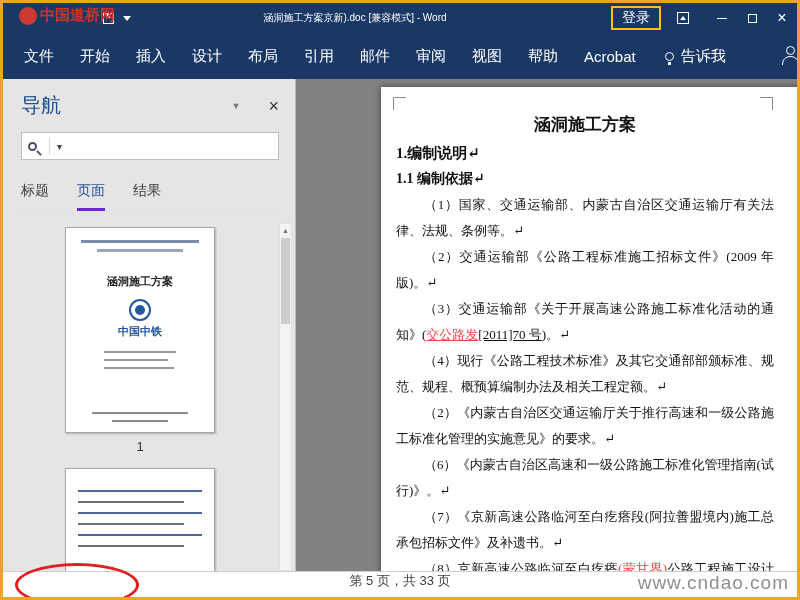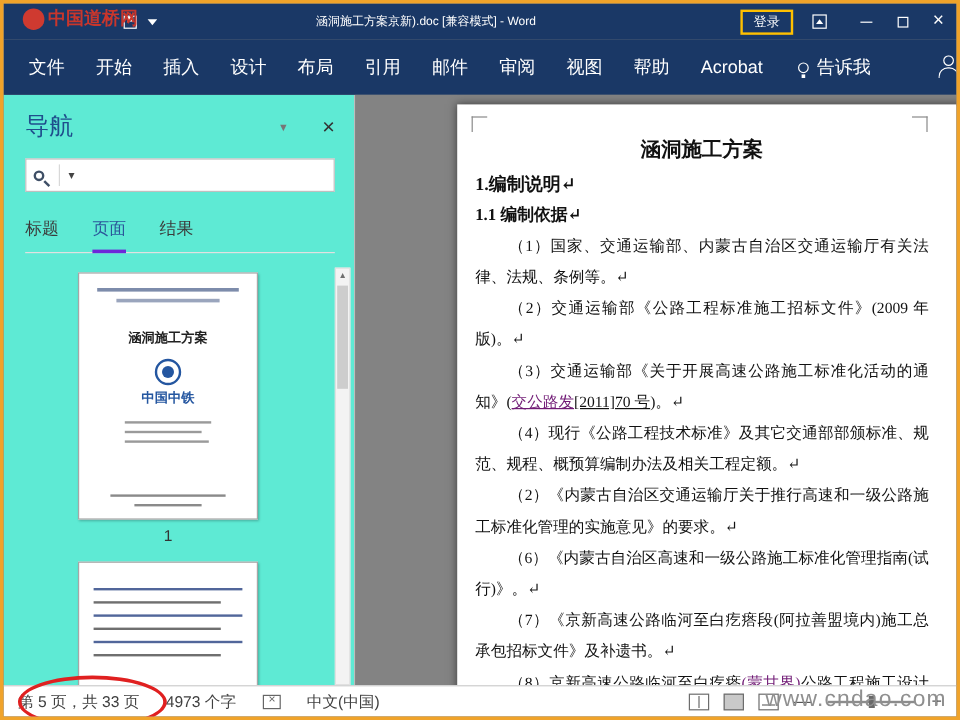--- a/index.html
+++ b/index.html
@@ -11,42 +11,42 @@
   }
 
   
   .titlebar{height:30px;background:#1a3866;display:flex;align-items:center;color:#fff;position:relative;}
   .qat{display:flex;align-items:center;gap:9px;margin-left:100px;}
   .save-ic{width:11px;height:11px;border:1px solid #fff;position:relative;display:inline-block;}
   .save-ic::before{content:"";position:absolute;top:0;left:2px;width:5px;height:4px;background:#fff;}
   .qat-caret{width:0;height:0;border-left:4px solid transparent;border-right:4px solid transparent;border-top:5px solid #fff;display:inline-block;}
   .win-title{position:absolute;left:60px;right:150px;text-align:center;font-size:10px;white-space:nowrap;overflow:hidden;pointer-events:none;}
   .win-controls{margin-left:auto;display:flex;align-items:center;height:100%;}
-  .signin{border:2px solid #ffc000;padding:1px 9px;font-size:11px;margin-right:16px;cursor:default;}
+  .signin{border:2px solid #ffc000;padding:1px 9px;font-size:14px;margin-right:16px;cursor:default;}
   .ribbon-opt{width:12px;height:12px;border:1px solid #fff;margin-right:18px;position:relative;display:inline-block;}
   .ribbon-opt::after{content:"";position:absolute;left:2px;top:3px;border-left:3px solid transparent;border-right:3px solid transparent;border-bottom:4px solid #fff;}
   .wc{width:30px;height:30px;display:flex;align-items:center;justify-content:center;}
   .min-bar{width:10px;height:1px;background:#fff;display:inline-block;}
   .rbox{width:9px;height:9px;border:1px solid #fff;display:inline-block;}
   .close-x{font-size:16px;line-height:1;}
 
   
   .ribbon-tabs{height:46px;background:#1a3866;display:flex;align-items:center;color:#fff;padding-left:8px;position:relative;}
   .rtab{padding:9px 13px;font-size:15px;cursor:default;white-space:nowrap;}
   .tellme{display:flex;align-items:center;gap:7px;margin-left:16px;font-size:15px;}
   .bulb{width:9px;height:9px;border:1px solid #fff;border-radius:50%;position:relative;display:inline-block;}
   .bulb::after{content:"";position:absolute;left:2px;top:9px;width:3px;height:3px;background:#fff;}
   .share-ic{position:absolute;right:0;top:13px;width:15px;height:19px;overflow:hidden;}
   .share-ic::before{content:"";position:absolute;left:4px;top:0;width:7px;height:7px;border:1px solid #fff;border-radius:50%;}
   .share-ic::after{content:"";position:absolute;left:0;top:10px;width:15px;height:12px;border:1px solid #fff;border-radius:8px 8px 0 0;}
 
   
   .main{display:flex;height:492px;}
 
-  .navpane{width:293px;background:#5eead4;display:flex;flex-direction:column;border-right:1px solid #bdbdbd;}
+  .navpane{width:293px;background:#e5e5e5;display:flex;flex-direction:column;border-right:1px solid #bdbdbd;}
   .nav-header{display:flex;align-items:center;padding:13px 16px 0 18px;}
   .nav-title{font-size:20px;color:#1f4e8c;flex:1;}
   .nav-caret{color:#777;font-size:9px;margin-right:28px;cursor:default;}
   .nav-close{color:#333;font-size:18px;line-height:1;cursor:default;}
   .nav-search{display:flex;align-items:center;border:1px solid #bfbfbf;height:28px;margin:13px 16px 0 18px;padding:0 6px;background:#fff;}
   .nav-search input{border:none;outline:none;flex:1;font-size:13px;font-family:inherit;color:#333;min-width:0;}
   .nav-search input::placeholder{color:#595959;}
   .mag{width:9px;height:9px;border:2px solid #3f4f66;border-radius:50%;position:relative;margin-right:12px;flex:none;}
   .mag::after{content:"";position:absolute;width:6px;height:2px;background:#3f4f66;transform:rotate(45deg);left:6px;top:8px;}
   .search-caret{color:#444;font-size:10px;border-left:1px solid #d8d8d8;padding-left:7px;height:18px;display:flex;align-items:center;}
@@ -83,25 +83,25 @@
   
   .docarea{flex:1;position:relative;overflow:hidden;background:#838383;}
   .page{position:absolute;left:85px;top:8px;width:440px;height:760px;background:#fff;box-shadow:0 0 7px rgba(0,0,0,.55);}
   .mark-l{position:absolute;left:12px;top:10px;width:13px;height:13px;border-left:1px solid #8a8a8a;border-top:1px solid #8a8a8a;}
   .mark-r{position:absolute;left:379px;top:10px;width:13px;height:13px;border-right:1px solid #8a8a8a;border-top:1px solid #8a8a8a;}
   .content{padding:26px 47px 0 15px;color:#111;font-family:"Liberation Serif","DejaVu Serif",serif;}
   .doc-title{text-align:center;font-size:17px;font-weight:bold;margin-bottom:8px;}
   .doc-h1{font-size:15px;font-weight:bold;margin:4px 0 7px;}
   .doc-h2{font-size:14px;font-weight:bold;margin:0 0 4px;}
   .para{font-size:13px;line-height:26px;text-align:justify;text-indent:28px;}
-  .lnk{color:#701a75;text-decoration:underline;}
+  .lnk{color:#ef4444;text-decoration:underline;}
   .und{text-decoration:underline;}
 
   
-  .statusbar{height:26px;background:#fff;border-top:1px solid #cfcfcf;display:flex;align-items:center;padding:0 12px;font-size:13px;color:#3f3f3f;gap:22px;position:relative;}
+  .statusbar{height:26px;background:#fff;border-top:1px solid #cfcfcf;display:flex;align-items:center;padding:0 12px;font-size:13px;color:#3f3f3f;gap:22px;position:relative;flex-direction:column;}
   .proof{width:15px;height:12px;border:1px solid #666;position:relative;flex:none;}
   .proof::before{content:"\00d7";position:absolute;font-size:10px;top:-2px;left:4px;color:#666;}
   .sb-right{margin-left:auto;display:flex;align-items:center;gap:12px;}
   .vicon{width:17px;height:14px;border:1px solid #6d6d6d;position:relative;}
   .vicon.active{background:#c9c9c9;}
   .v-read::after{content:"";position:absolute;left:7px;top:1px;bottom:1px;width:1px;background:#6d6d6d;}
   .v-web::after{content:"";position:absolute;left:2px;right:2px;top:8px;height:1px;background:#6d6d6d;}
   .zoom-sign{font-size:15px;color:#555;line-height:1;}
   .zoom-track{width:72px;height:2px;background:#8c8c8c;position:relative;margin:0 2px;}
   .zoom-notch{position:absolute;left:50%;top:-3px;width:1px;height:8px;background:#8c8c8c;}

